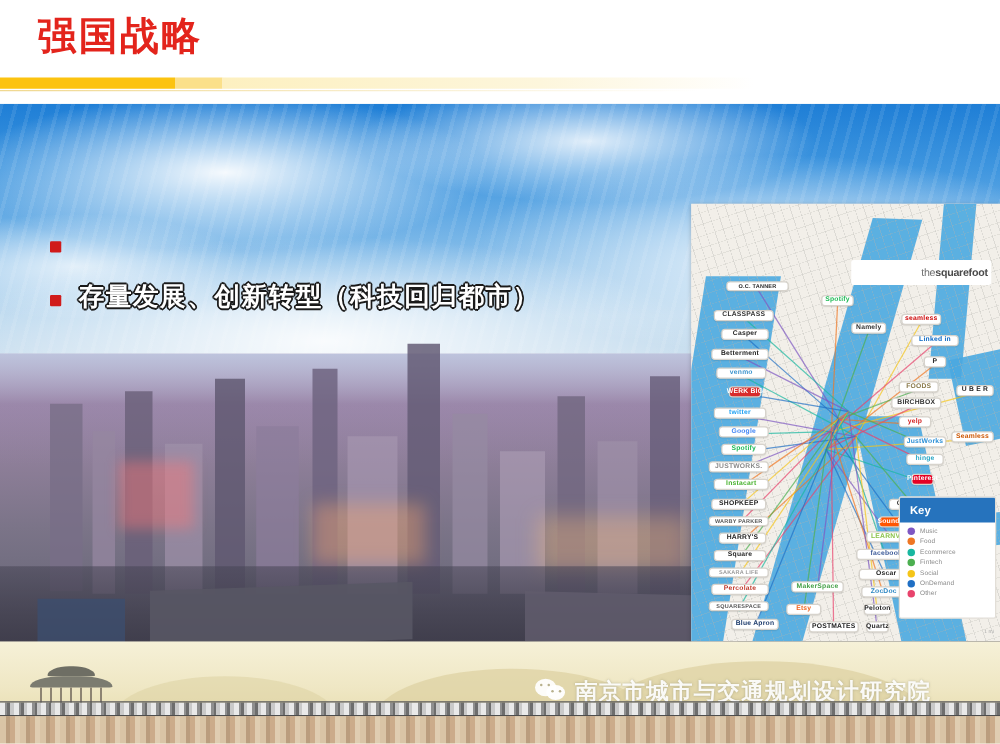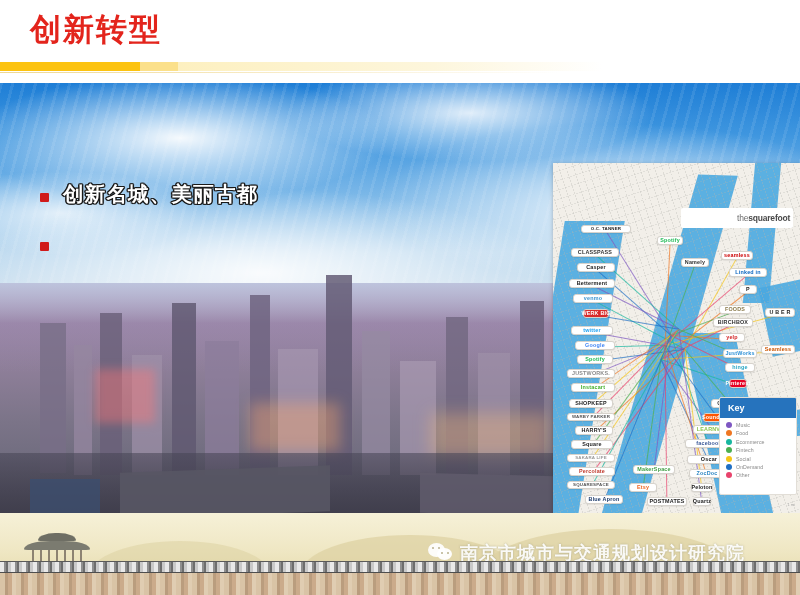--- a/index.html
+++ b/index.html
@@ -180,21 +180,21 @@
   .wc-b1 { position:absolute; left:0; top:0; width:17px; height:14px; background:rgba(255,255,255,.92); border-radius:50%; }
   .wc-b2 { position:absolute; left:9px; top:5px; width:15px; height:12px; background:rgba(255,255,255,.95); border-radius:50%; }
   .wc-d { position:absolute; width:2px; height:2px; background:#b8b08c; border-radius:50%; }
 </style>
 </head>
 <body>
 
 <div class="slide">
 
   <div class="title-bar">
-    <div class="slide-title">创新转型</div>
+    <div class="slide-title">强国战略</div>
     <div class="rule-group">
       <div class="rule-seg rule-a"></div>
       <div class="rule-seg rule-b"></div>
       <div class="rule-seg rule-c"></div>
     </div>
     <div class="rule-thin"></div>
   </div>
 
   <div class="photo">
     <div class="sky"></div>
@@ -231,24 +231,24 @@
       <div class="blk" style="left:120px;top:186px; width:210px; height:46px; background:rgba(88,86,100,.9); transform:skewY(-2deg);"></div>
       <div class="blk" style="left:420px;top:192px; width:170px; height:40px; background:rgba(96,92,108,.85); transform:skewY(1.5deg);"></div>
       <div class="blk" style="left:30px; top:196px; width:70px;  height:36px; background:rgba(60,78,110,.8);"></div>
       <div class="blk" style="left:640px;top:198px; width:120px; height:34px; background:rgba(78,76,92,.85);"></div>
     </div>
   </div>
 
   <div class="bullets">
     <div class="bullet-row">
       <span class="bullet-dot"></span>
-      <span class="bullet-text">创新名城、美丽古都</span>
     </div>
     <div class="bullet-row">
       <span class="bullet-dot"></span>
+      <span class="bullet-text">存量发展、创新转型（科技回归都市）</span>
     </div>
   </div>
 
   <div class="info-panel">
     <div class="map-bg"></div>
     <div class="water w1"></div>
     <div class="water w2"></div>
     <div class="water w3"></div>
     <div class="water w4"></div>
     <div class="water w5"></div>

